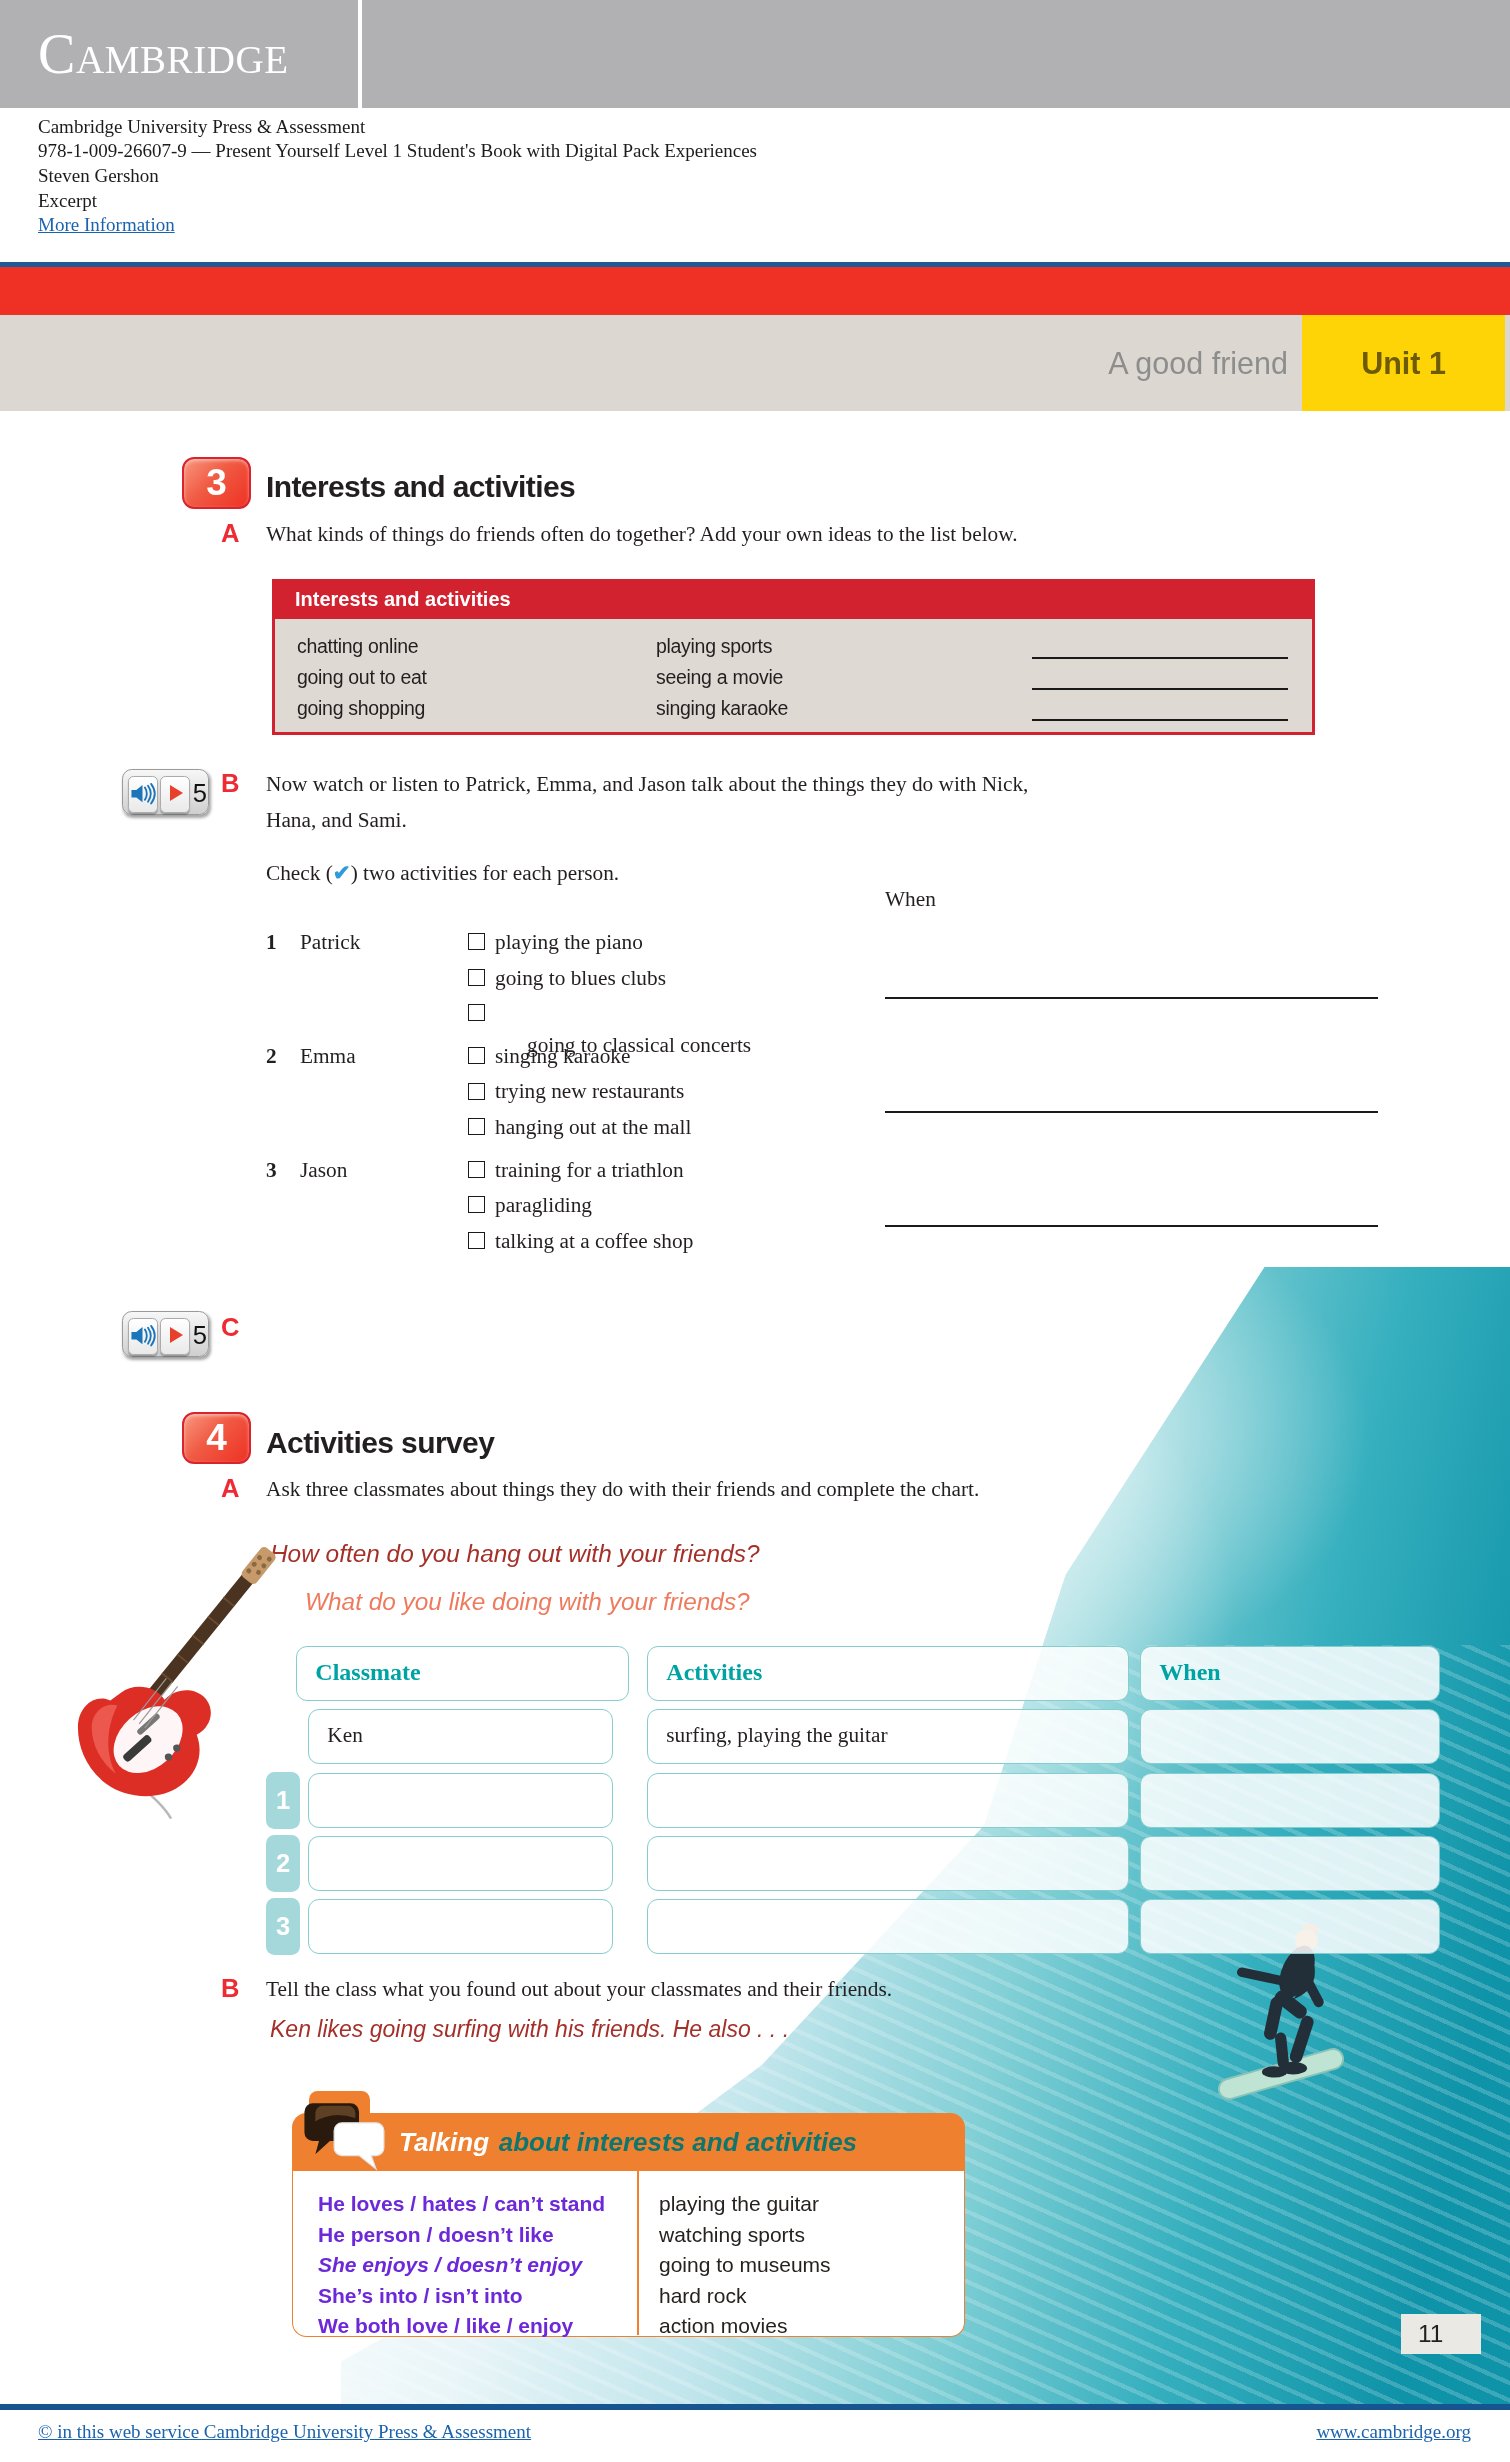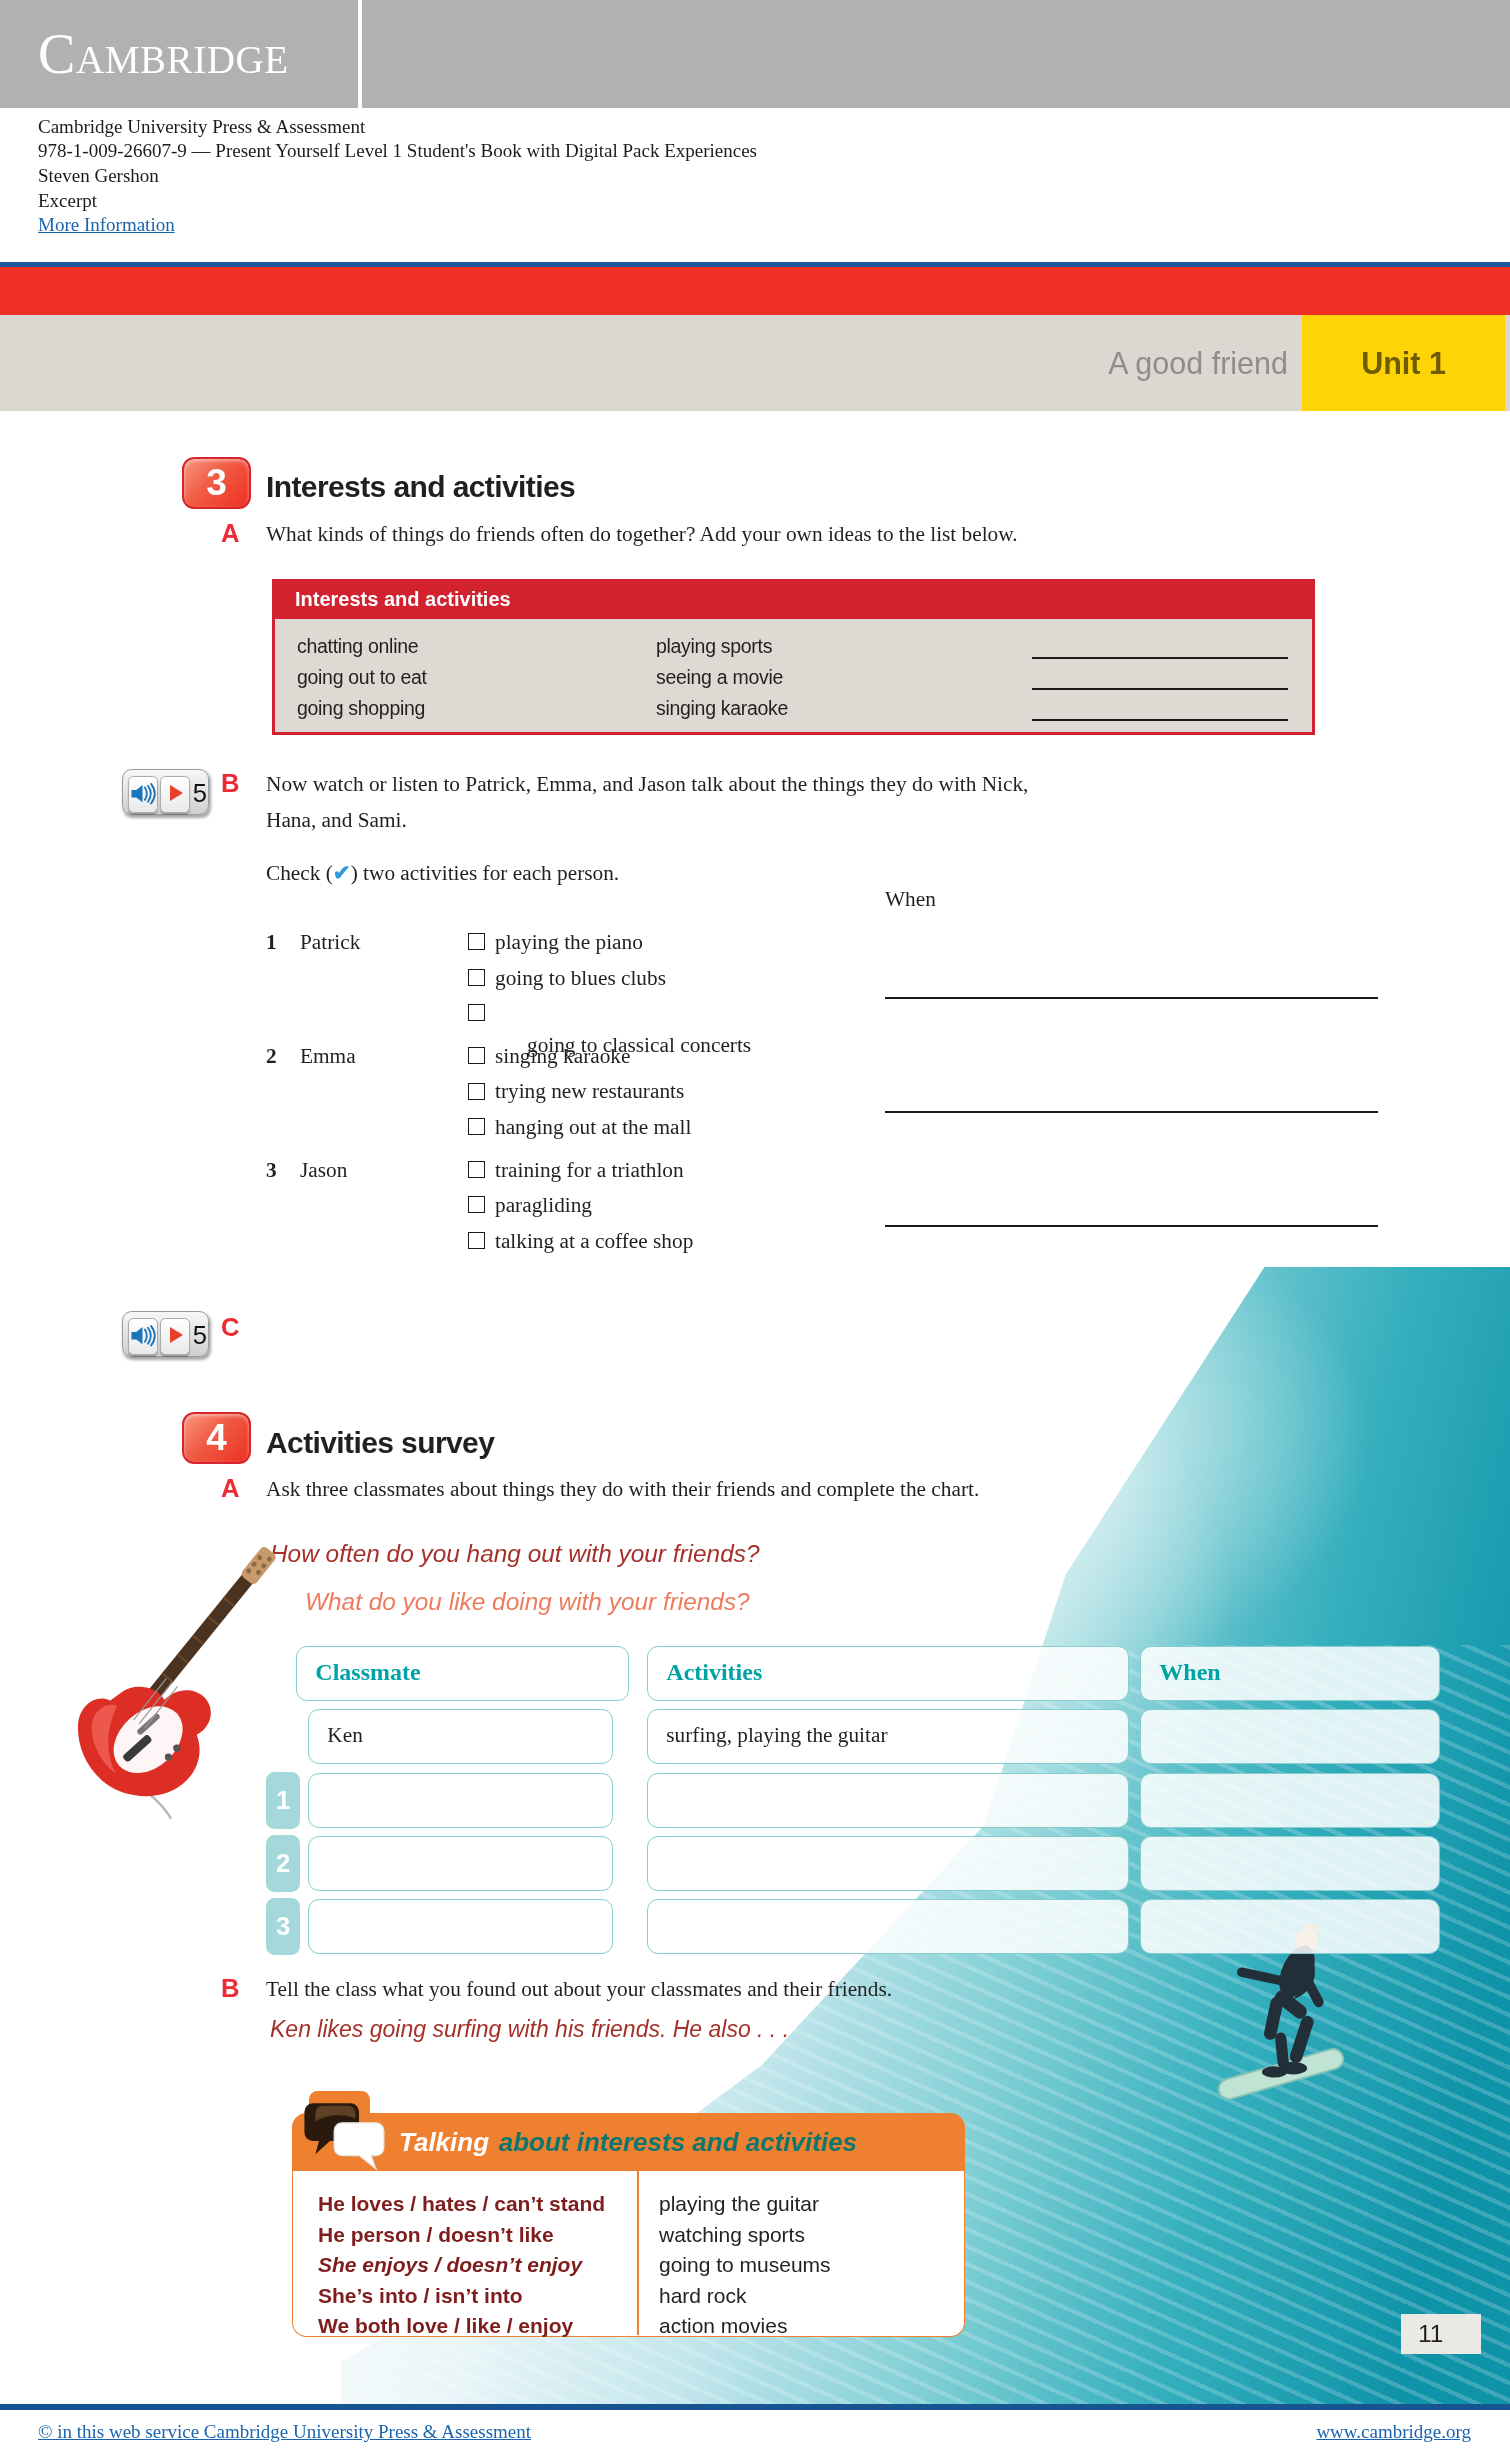--- a/index.html
+++ b/index.html
@@ -75,21 +75,21 @@
   .tk-tab{left:309px;top:2091px;width:61px;height:34px;background:#ef8030;border-radius:8.5px 8.5px 0 0;}
   .tk-header{left:292px;top:2113px;width:673px;height:58px;background:#ef8030;border-radius:14.6px 14.6px 0 0;}
   .tk-title{left:399px;top:2113px;height:58px;line-height:58px;white-space:nowrap;
         font-family:"Liberation Sans",sans-serif;font-style:italic;font-weight:bold;font-size:26px;}
   .tk-title .lead{color:#ffffff;margin-right:9.7px;}
   .tk-title .rest{color:#0f766e;}
   .tk-body{left:292px;top:2171px;width:673px;height:166px;background:#ffffff;border:1.8px solid #ef8030;
         border-top:none;border-radius:0 0 14.6px 14.6px;box-sizing:border-box;}
   .tk-divider{left:637px;top:2171px;width:1.8px;height:164px;background:#ef8030;}
   .tk-left{font-family:"Liberation Sans",sans-serif;font-weight:bold;font-size:21px;line-height:30.5px;
-        color:#7f1d1d;white-space:nowrap;text-align:center;}
+        color:#6d28d9;white-space:nowrap;text-align:center;}
   .tk-right{font-family:"Liberation Sans",sans-serif;font-size:21px;line-height:30.5px;color:#262220;
         white-space:nowrap;}
 
   
   .wave{left:341px;top:1267px;width:1169px;height:1140px;z-index:0;
         background:
           radial-gradient(ellipse 55% 42% at 38% 30%, rgba(255,255,255,.95), rgba(255,255,255,0) 70%),
           radial-gradient(ellipse 40% 30% at 60% 15%, rgba(255,255,255,.7), rgba(255,255,255,0) 70%),
           linear-gradient(103deg,#ffffff 6%,#e9f5f8 26%,#c2e6ec 42%,#83d0d6 58%,#35afbe 75%,#0f93a8 92%);
         clip-path:polygon(79% 0%,100% 0%,100% 100%,0% 100%,0% 96%,7% 92%,36% 70%,55% 49%,62% 27%);}

